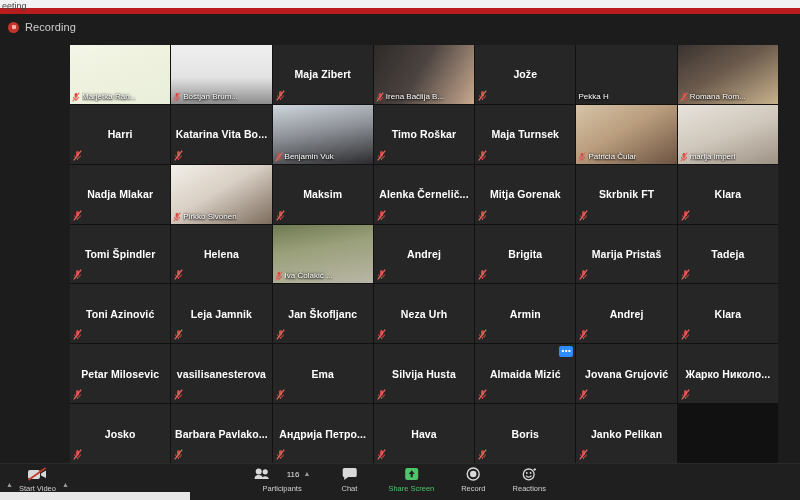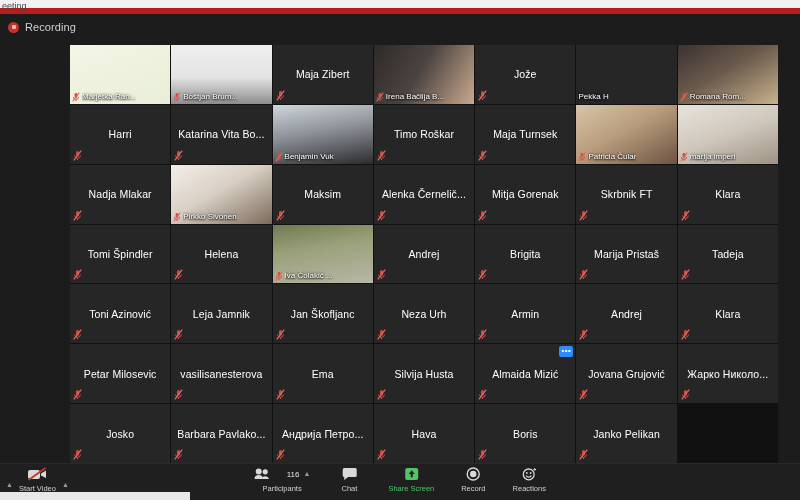--- a/index.html
+++ b/index.html
@@ -55,21 +55,21 @@
     gap: 1px;
     background: #111111;
   }
   .tile {
     position: relative; background: #262626; overflow: hidden;
     display: flex; align-items: center; justify-content: center;
   }
   .tile.active { outline: 2px solid #7ec844; outline-offset: -2px; z-index: 3; }
 
   .tile-name {
-    color: #ffffff; font-size: 10.5px; font-weight: normal;
+    color: #ffffff; font-size: 10.5px; font-weight: bold;
     text-align: center; line-height: 1.15;
     padding: 0 3px; letter-spacing: .1px;
     white-space: nowrap; overflow: hidden; text-overflow: ellipsis;
     max-width: 100%;
   }
 
   
   .vid { position: absolute; inset: 0; }
   .vid-name {
     position: absolute; left: 2px; bottom: 2px;

